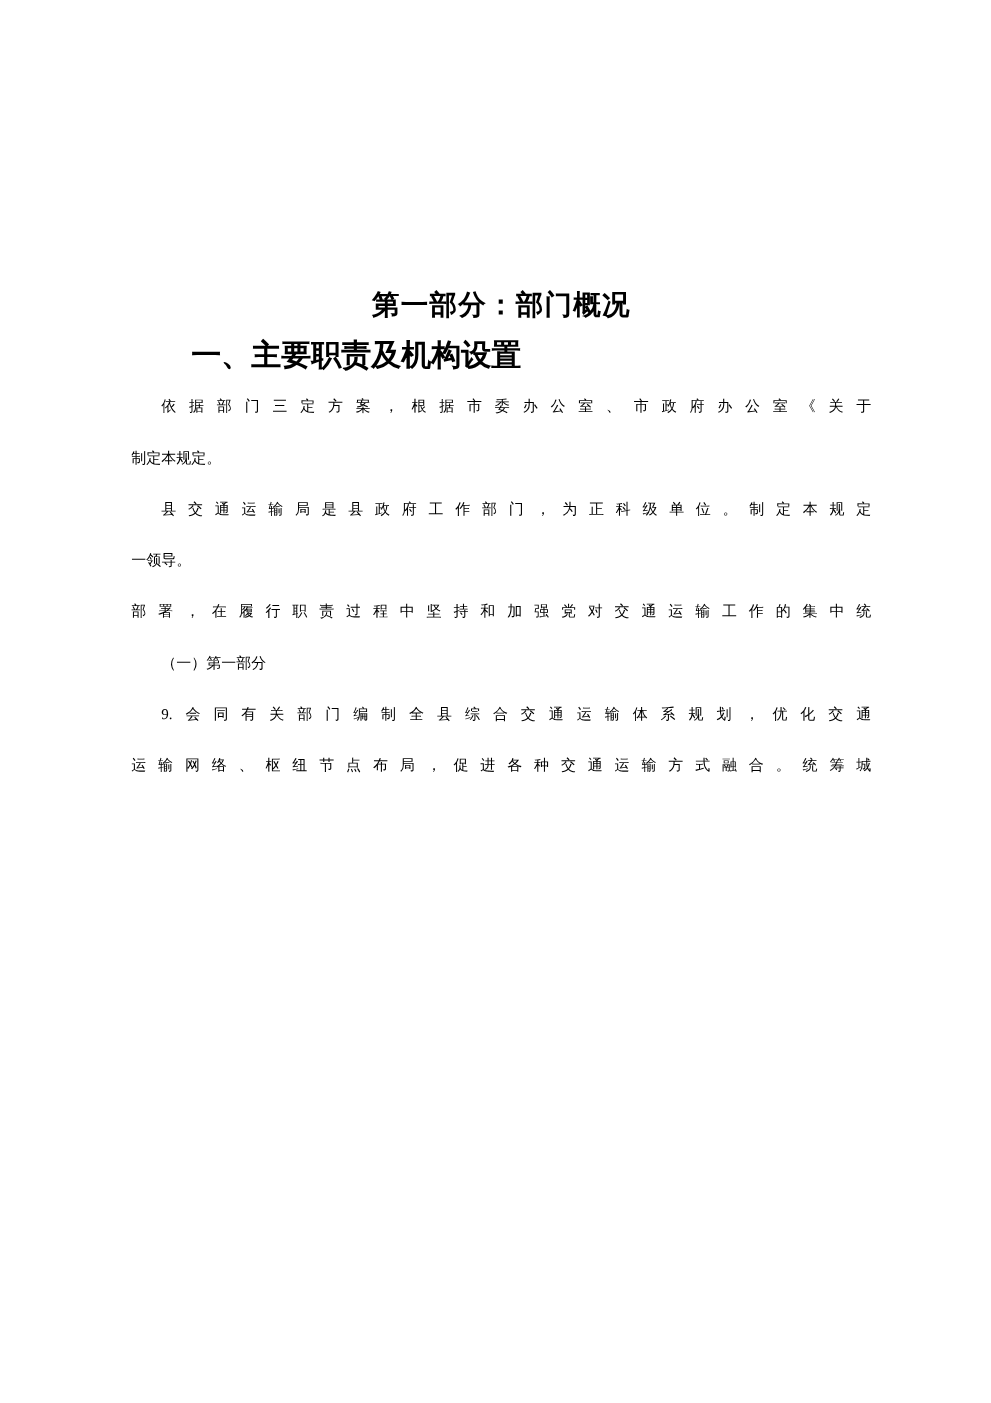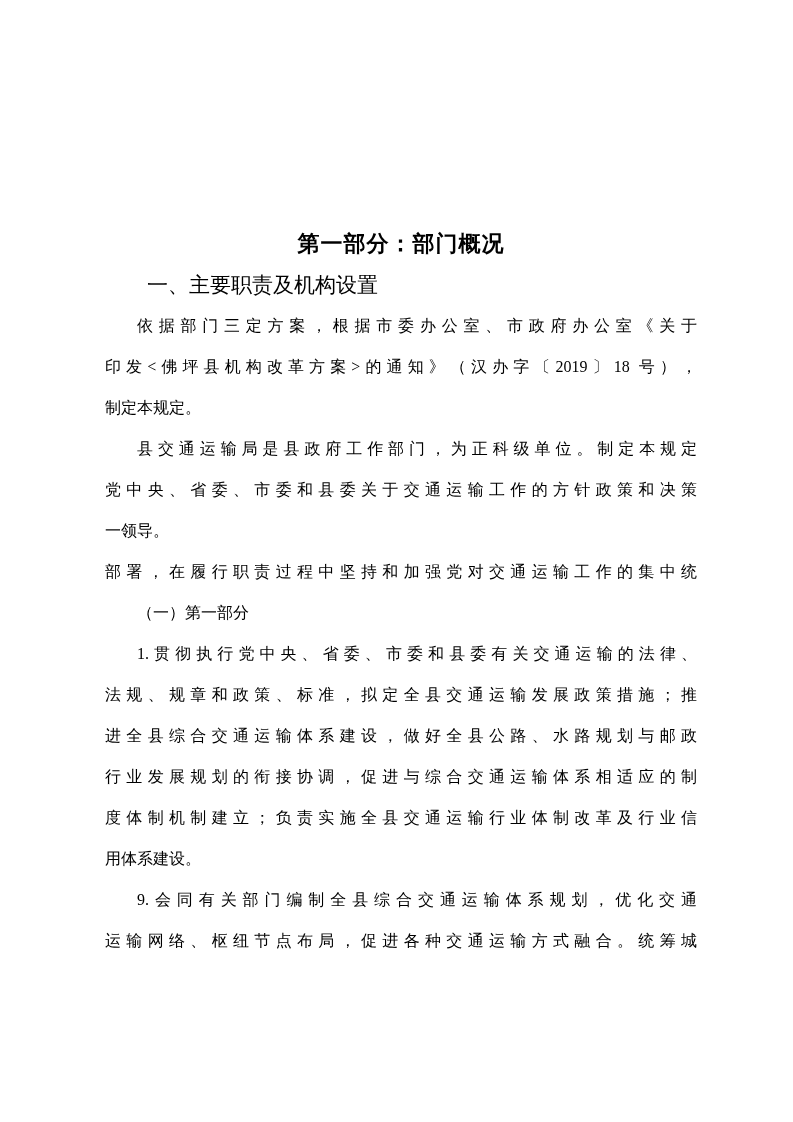--- a/index.html
+++ b/index.html
@@ -18,21 +18,21 @@
   }
   .content {
     position: absolute;
     left: 105px;
     top: 223px;
     width: 592px;
   }
   .line {
     height: 41px;
     line-height: 41px;
-    font-size: 16px;
+    font-size: 12px;
     white-space: normal;
     overflow: hidden;
     color: #000000;
   }
   
   .just {
     text-align: justify;
     text-align-last: justify;
   }
   
@@ -46,58 +46,48 @@
   .doc-title {
     text-align: center;
     text-align-last: center;
     font-family: "Liberation Sans", "DejaVu Sans", sans-serif;
     font-weight: bold;
     font-size: 22px;
     letter-spacing: 1px;
   }
   .doc-heading {
     font-family: "Liberation Sans", "DejaVu Sans", sans-serif;
-    font-weight: normal;
-    font-size: 21px;
+    font-weight: bold;
+    font-size: 24px;
   }
   .para { margin: 0; }
 </style>
 </head>
 <body>
 
 <div class="page">
   <div class="content">
 
     <div class="line doc-title">第一部分：部门概况</div>
 
     <div class="line doc-heading indent">一、主要职责及机构设置</div>
 
     <div class="para">
       <div class="line just indent">依据部门三定方案，根据市委办公室、市政府办公室《关于</div>
-      <div class="line just">印发&lt;佛坪县机构改革方案&gt;的通知》（汉办字〔2019〕18 号），</div>
       <div class="line end">制定本规定。</div>
     </div>
 
     <div class="para">
       <div class="line just indent">县交通运输局是县政府工作部门，为正科级单位。制定本规定</div>
-      <div class="line just">党中央、省委、市委和县委关于交通运输工作的方针政策和决策</div>
       <div class="line end">一领导。</div>
       <div class="line just">部署，在履行职责过程中坚持和加强党对交通运输工作的集中统</div>
     </div>
 
     <div class="line indent">（一）第一部分</div>
 
-    <div class="para">
-      <div class="line just indent">1.贯彻执行党中央、省委、市委和县委有关交通运输的法律、</div>
-      <div class="line just">法规、规章和政策、标准，拟定全县交通运输发展政策措施；推</div>
-      <div class="line just">进全县综合交通运输体系建设，做好全县公路、水路规划与邮政</div>
-      <div class="line just">行业发展规划的衔接协调，促进与综合交通运输体系相适应的制</div>
-      <div class="line just">度体制机制建立；负责实施全县交通运输行业体制改革及行业信</div>
-      <div class="line end">用体系建设。</div>
-    </div>
 
     <div class="para">
       <div class="line just indent">9.会同有关部门编制全县综合交通运输体系规划，优化交通</div>
       <div class="line just">运输网络、枢纽节点布局，促进各种交通运输方式融合。统筹城</div>
     </div>
 
   </div>
 </div>
 
 </body></html>

